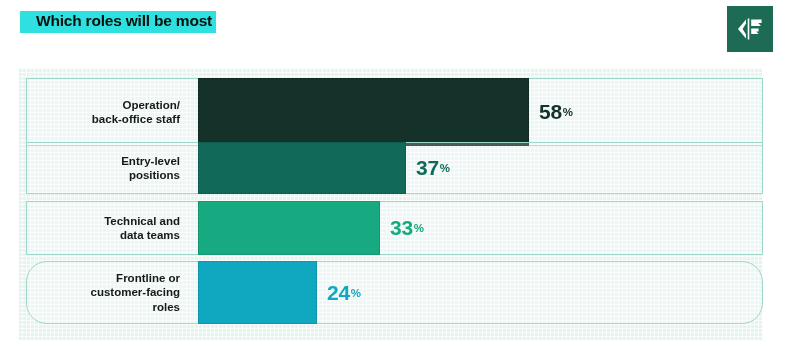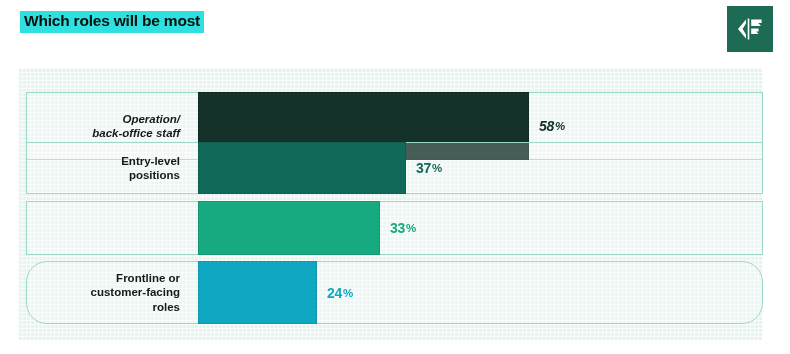--- a/index.html
+++ b/index.html
@@ -20,21 +20,21 @@
     display:flex;flex-direction:column;align-items:flex-start;
     gap:3px;
   }
   .title-line{
     background:#2ee0df;
     color:#08100e;
     font-size:15.5px;
     font-weight:bold;
     letter-spacing:-0.2px;
     line-height:1.22;
-    padding:1px 4px 2px 4px;
+    padding:1px 4px 2px 16px;
     white-space:nowrap;
   }
 
   
   #logo{
     position:absolute;left:727px;top:6px;
     width:46px;height:46px;
     background:#1d6b55;
     display:block;
   }
@@ -93,21 +93,21 @@
   }
 
   .bar-value{
     position:absolute;
     top:0;height:100%;
     display:flex;align-items:center;
     font-weight:bold;
     letter-spacing:-0.3px;
     white-space:nowrap;
   }
-  .bar-value .num{font-size:14px;}
+  .bar-value .num{font-size:21px;}
   .bar-value .pct{font-size:11.5px;margin-left:1px;}
 </style>
 </head>
 <body>
 
 <div id="header">
 
   <div id="title-block">
     <div class="title-line">Which roles will be most</div>
   </div>
@@ -120,21 +120,21 @@
       <path d="M24.2 13.6 L34.6 13.6 L34.6 17.0 L31.2 17.0 L34.0 20.0 L24.2 20.0 Z" fill="#ffffff"></path>
       <path d="M24.2 22.4 L31.6 22.4 L31.6 25.5 L29.2 25.5 L31.6 28.0 L24.2 28.0 Z" fill="#ffffff"></path>
     </svg>
   </div>
 
 </div>
 
 <div id="panel">
   <div id="rows">
 
-    <div class="row" style="top:24px;height:68px;font-style:italic;">
+    <div class="row" style="top:10px;height:68px;">
       <div class="row-inner">
         <div class="row-label">Operation/
 back-office staff</div>
         <div class="bar" style="width:331px;background:#14312a;"></div>
         <div class="bar-value" style="left:512px;color:#14312a;">
           <span class="num">58</span>
             <span class="pct">%</span>
         </div>
       </div>
     </div>
@@ -146,20 +146,22 @@
         <div class="bar" style="width:208px;background:#11695a;"></div>
         <div class="bar-value" style="left:389px;color:#11695a;justify-content:space-between;">
           <span class="num">37</span>
             <span class="pct">%</span>
         </div>
       </div>
     </div>
 
     <div class="row" style="top:133px;height:54px;">
       <div class="row-inner">
+        <div class="row-label">Technical and
+data teams</div>
         <div class="bar" style="width:182px;background:#17a97f;"></div>
         <div class="bar-value" style="left:363px;color:#17a97f;justify-content:center;">
           <span class="num">33</span>
             <span class="pct">%</span>
         </div>
       </div>
     </div>
 
     <div class="row" style="top:193px;height:63px;border-radius:21px;">
       <div class="row-inner">

